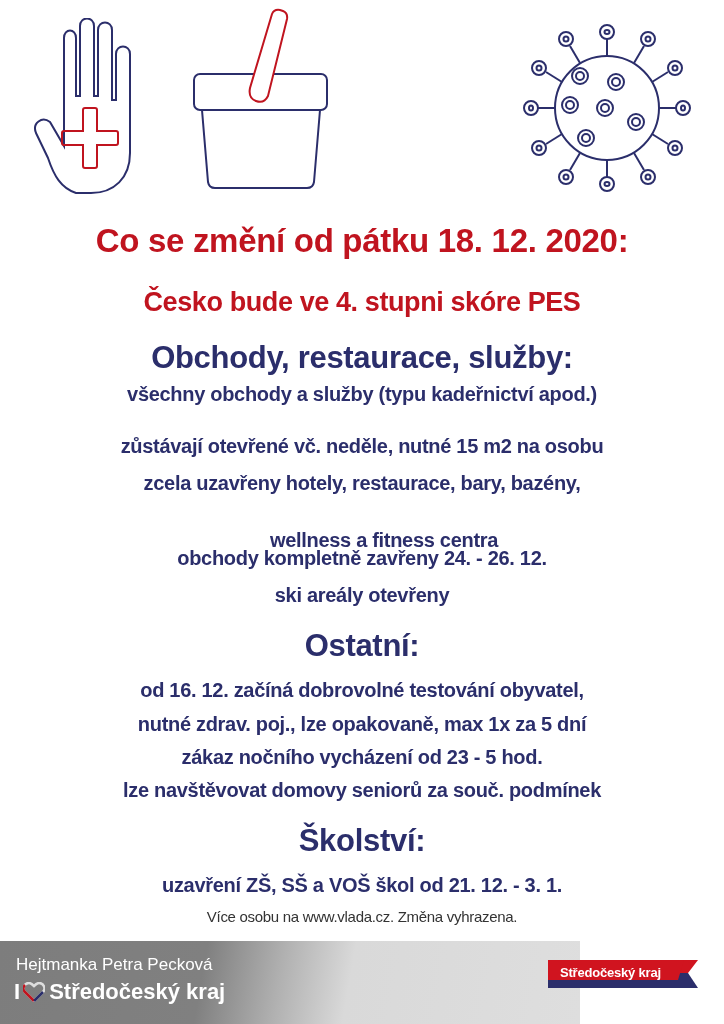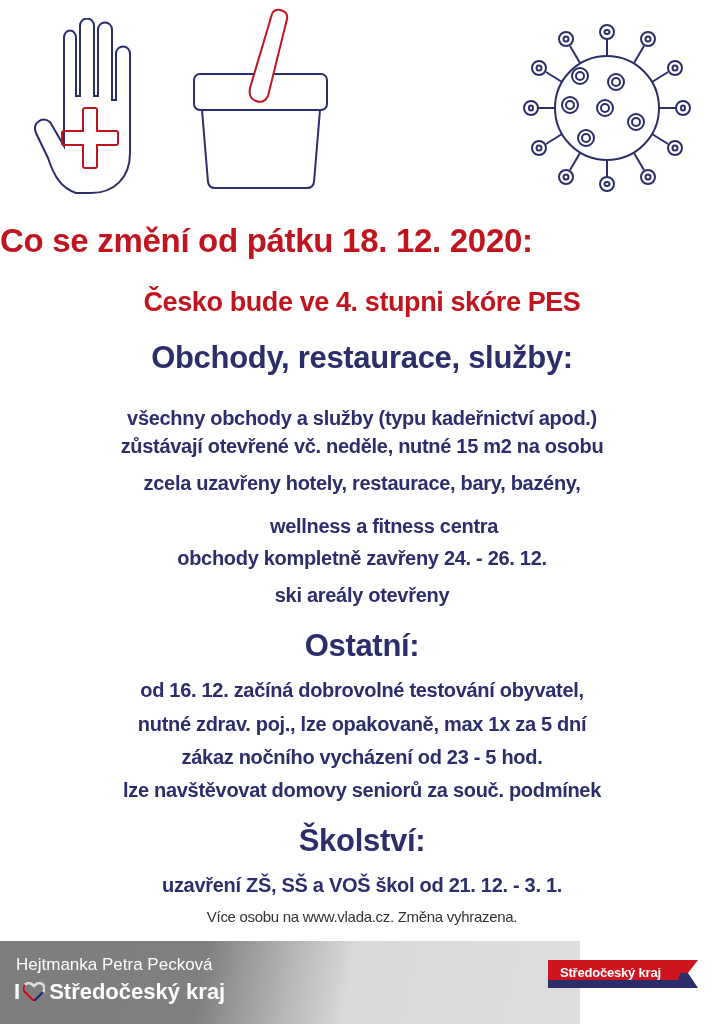--- a/index.html
+++ b/index.html
@@ -7,21 +7,21 @@
     width: 724px; height: 1024px; overflow: hidden;
     background: #ffffff;
     font-family: "Liberation Sans", sans-serif;
     position: relative;
   }
   .icons { position: absolute; top: 0; left: 0; width: 724px; height: 215px; }
   .icon { position: absolute; }
   .icon svg { display: block; }
   .t1 {
     position: absolute; left: 0; right: 0; top: 222px;
-    text-align: left; color: #c0141f; font-weight: bold;
+    text-align: center; color: #c0141f; font-weight: bold;
     font-size: 33px; letter-spacing: -0.3px;
   }
   .t2 {
     position: absolute; left: 0; right: 0; top: 287px;
     text-align: center; color: #c0141f; font-weight: bold;
     font-size: 27px; letter-spacing: -0.4px;
   }
   .h {
     position: absolute; left: 0; right: 0;
     text-align: center; color: #2b2e6b; font-weight: bold;
@@ -135,24 +135,24 @@
           <circle cx="66" cy="118" r="4"></circle>
       </g>
     </svg>
   </div>
 </div>
 
 <div class="t1">Co se změní od pátku 18. 12. 2020:</div>
 <div class="t2">Česko bude ve 4. stupni skóre PES</div>
 
 <div class="h" style="top:340px;">Obchody, restaurace, služby:</div>
-<div class="line" style="top:407px;">všechny obchody a služby (typu kadeřnictví apod.)</div>
+<div class="line" style="top:383px;">všechny obchody a služby (typu kadeřnictví apod.)</div>
 <div class="line" style="top:435px;">zůstávají otevřené vč. neděle, nutné 15 m2 na osobu</div>
 <div class="line" style="top:472px;">zcela uzavřeny hotely, restaurace, bary, bazény,</div>
-<div class="line" style="top:515px;padding-left:44px;">wellness a fitness centra</div>
+<div class="line" style="top:529px;padding-left:44px;">wellness a fitness centra</div>
 <div class="line" style="top:547px;">obchody kompletně zavřeny 24. - 26. 12.</div>
 <div class="line" style="top:584px;">ski areály otevřeny</div>
 
 <div class="h" style="top:628px;">Ostatní:</div>
 <div class="line" style="top:679px;">od 16. 12. začíná dobrovolné testování obyvatel,</div>
 <div class="line" style="top:713px;">nutné zdrav. poj., lze opakovaně, max 1x za 5 dní</div>
 <div class="line" style="top:746px;">zákaz nočního vycházení od 23 - 5 hod.</div>
 <div class="line" style="top:779px;">lze navštěvovat domovy seniorů za souč. podmínek</div>
 
 <div class="h" style="top:823px;">Školství:</div>

